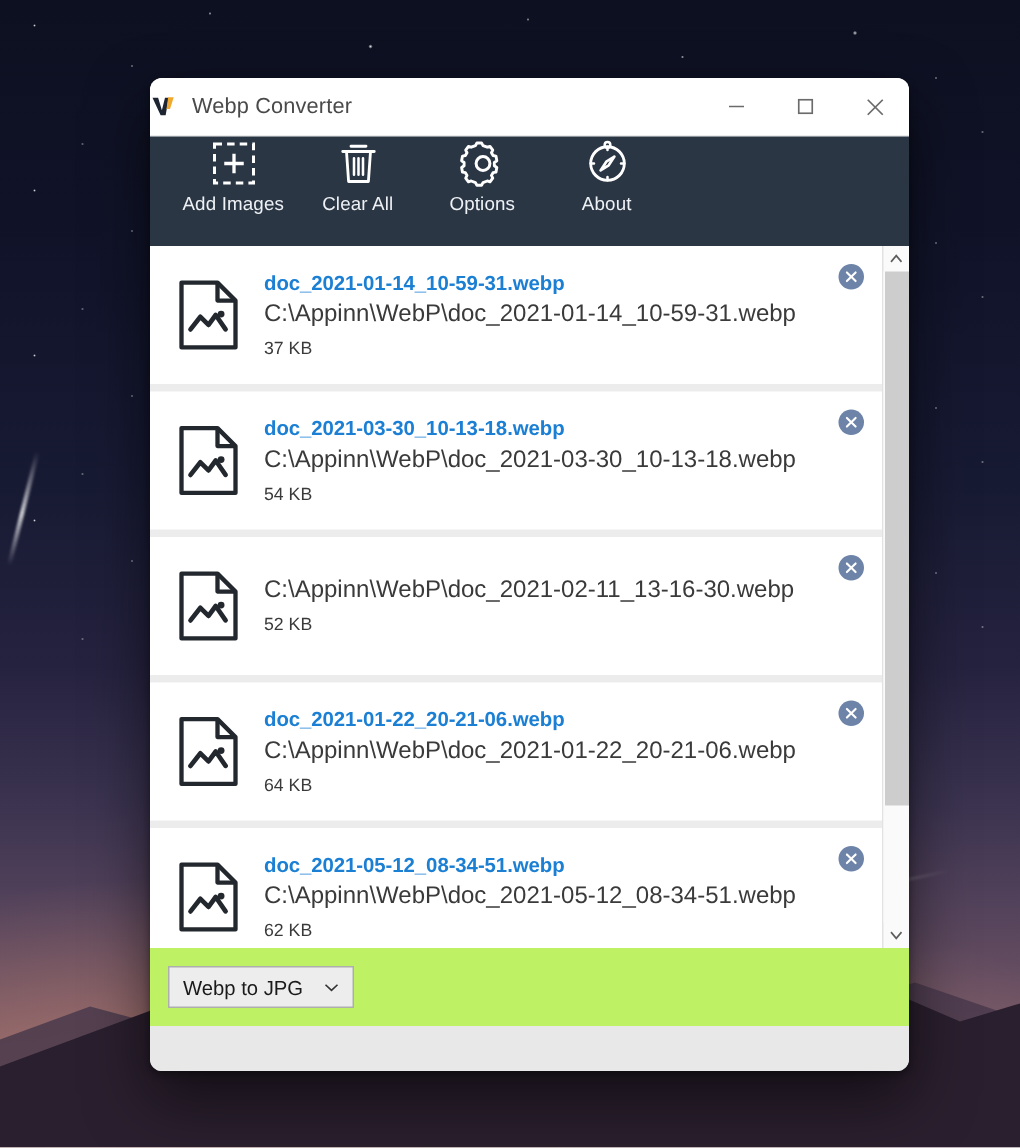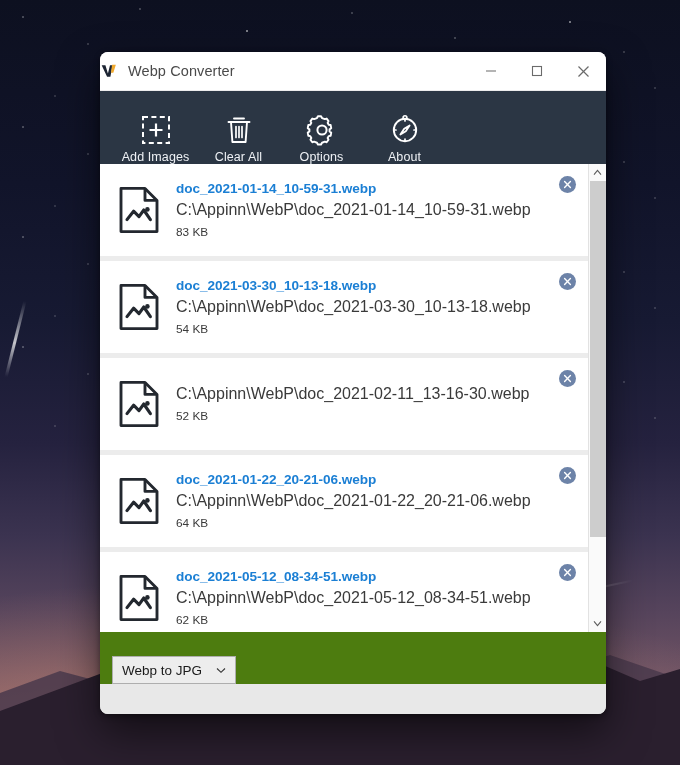--- a/index.html
+++ b/index.html
@@ -100,21 +100,21 @@
   .wbtn {
     width: 46px; height: 38px;
     display: flex; align-items: center; justify-content: center;
     color: #6b6b6b;
   }
 
   
   #toolbar {
     flex: 0 0 73px; height: 73px;
     background: #2b3644;
-    display: flex; align-items: flex-end;
+    display: flex; align-items: flex-start;
     padding-left: 14px;
     gap: 0px;
   }
   .tool {
     width: 83px;
     display: flex; flex-direction: column; align-items: center; gap: 4px;
     color: #ffffff;
     padding-top: 2px;
   }
   .tool-label { font-size: 12.5px; color: #eef1f5; letter-spacing: .1px; }
@@ -174,22 +174,22 @@
   .sb-track { flex: 1 1 auto; position: relative; background: #fafafa; }
   .sb-thumb {
     position: absolute; left: 1px; right: 0; top: 0;
     height: 82%;
     background: #cdcdcd;
   }
 
   
   #bottombar {
     flex: 0 0 52px; height: 52px;
-    background: #4d7c0f;
-    display: flex; align-items: flex-end;
+    background: #bef264;
+    display: flex; align-items: center;
   }
   #format-select-wrap {
     display: flex; align-items: center;
     padding-left: 12px;
     flex: 1 1 auto;
   }
   #format-select {
     height: 26px;
     background: #ededed;
     border: 1px solid #aeaeae;
@@ -299,21 +299,21 @@
         <div class="file-row">
           <svg class="doc-icon" viewBox="0 0 34 40">
             <path d="M2 2 h20 l10 10 v26 h-30 Z" fill="#ffffff" stroke="#23282f" stroke-width="2.4" stroke-linejoin="round"></path>
             <path d="M22 2 v10 h10" fill="none" stroke="#23282f" stroke-width="2.4" stroke-linejoin="round"></path>
             <path d="M7 28 l5.5 -7 4.5 4.5 4 -5.5 5.5 8" fill="none" stroke="#23282f" stroke-width="2.6" stroke-linejoin="round" stroke-linecap="round"></path>
             <circle cx="24" cy="19.5" r="1.9" fill="#23282f"></circle>
           </svg>
           <div class="file-meta">
             <div class="file-name">doc_2021-01-14_10-59-31.webp</div>
             <div class="file-path">C:\Appinn\WebP\doc_2021-01-14_10-59-31.webp</div>
-            <div class="file-size">83 KB</div>
+            <div class="file-size">37 KB</div>
           </div>
           <div class="remove-btn">
             <svg width="9" height="9" viewBox="0 0 9 9">
               <line x1="1.6" y1="1.6" x2="7.4" y2="7.4" stroke="#ffffff" stroke-width="1.4" stroke-linecap="round"></line>
               <line x1="7.4" y1="1.6" x2="1.6" y2="7.4" stroke="#ffffff" stroke-width="1.4" stroke-linecap="round"></line>
             </svg>
           </div>
         </div>
 
         <div class="file-row">

